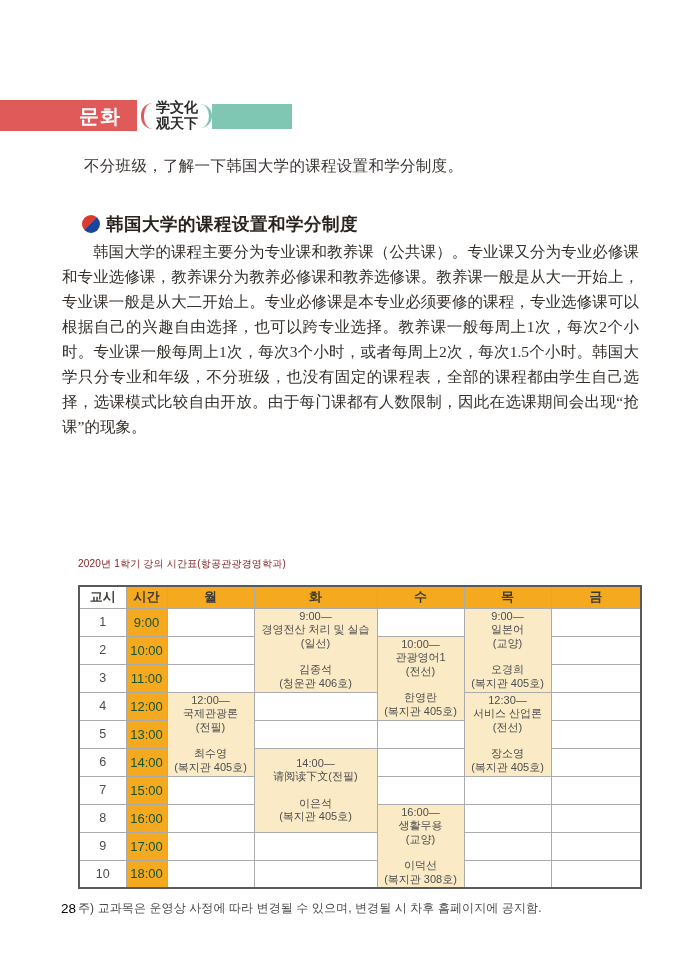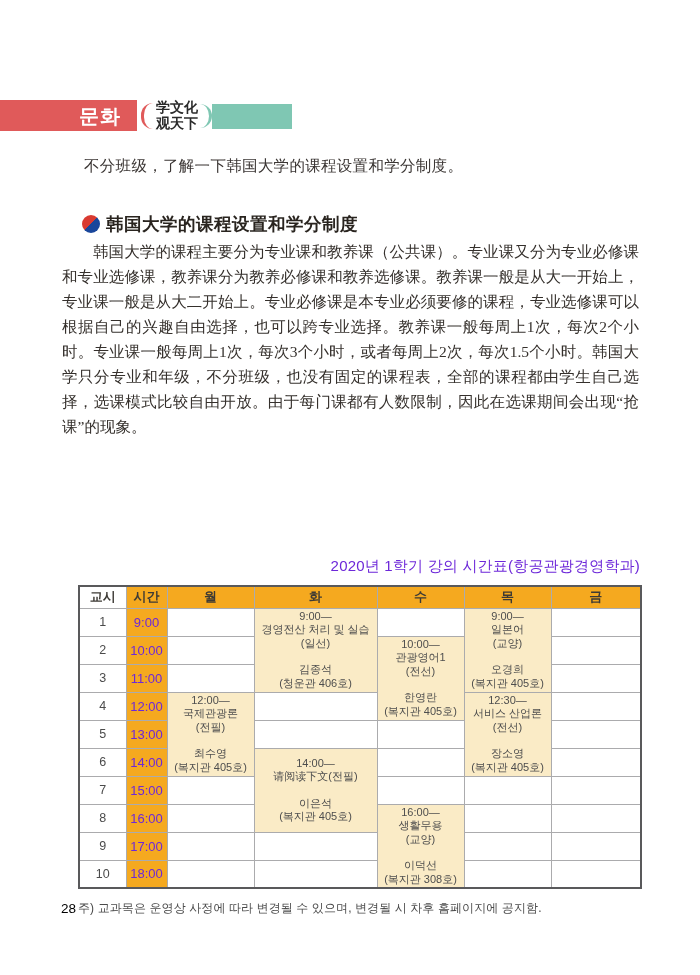--- a/index.html
+++ b/index.html
@@ -60,37 +60,37 @@
     position:absolute; left:62px; width:577px; margin:0;
     font-family:"Liberation Serif","DejaVu Serif",serif;
     font-size:15.5px; line-height:25px; color:#35302c;
     text-align:justify; text-indent:2em;
   }
   .para1 { top:239px; }
   .para2 { top:444px; }
   
   .tt-title {
     position:absolute; left:78px; top:557px; width:562px;
-    text-align:right; font-size:15px; color:#6d28d9; letter-spacing:0.2px;
+    text-align:left; font-size:10px; color:#7f1d1d; letter-spacing:0.2px;
   }
   table.tt {
     position:absolute; left:78px; top:585px;
     border-collapse:collapse; table-layout:fixed; width:562px;
     border:2px solid #59595b;
   }
   table.tt th, table.tt td {
     border:1px solid #ababad; padding:0; text-align:center;
     vertical-align:middle; overflow:hidden;
   }
   table.tt thead tr { height:22px;border-radius:6px; }
   table.tt tbody tr { height:28px; }
   th.hd { background:var(--table-orange,#F5A91F); font-size:13px; font-weight:bold; color:#3d3a35; }
   th.hd-white { background:#ffffff; font-size:13px; font-weight:bold; color:#3d3a35; }
   td.period { background:#ffffff; font-size:12.5px; color:#4b4b4b; }
-  td.time   { background:var(--table-orange,#F5A91F); font-size:13px; color:#6d28d9; }
+  td.time   { background:var(--table-orange,#F5A91F); font-size:13px; color:#14532d; }
   td.blank  { background:#ffffff; }
   td.course { background:var(--table-cream,#FAEBC6); }
   .c-line { font-size:11px; line-height:13.5px; color:#4e4e4e; }
   .c-gap  { height:13px; }
   
   .tt-note {
     position:absolute; left:78px; top:900px; font-size:12px; color:#4a4a4a;
     letter-spacing:0.1px;
   }
   .page-num {

